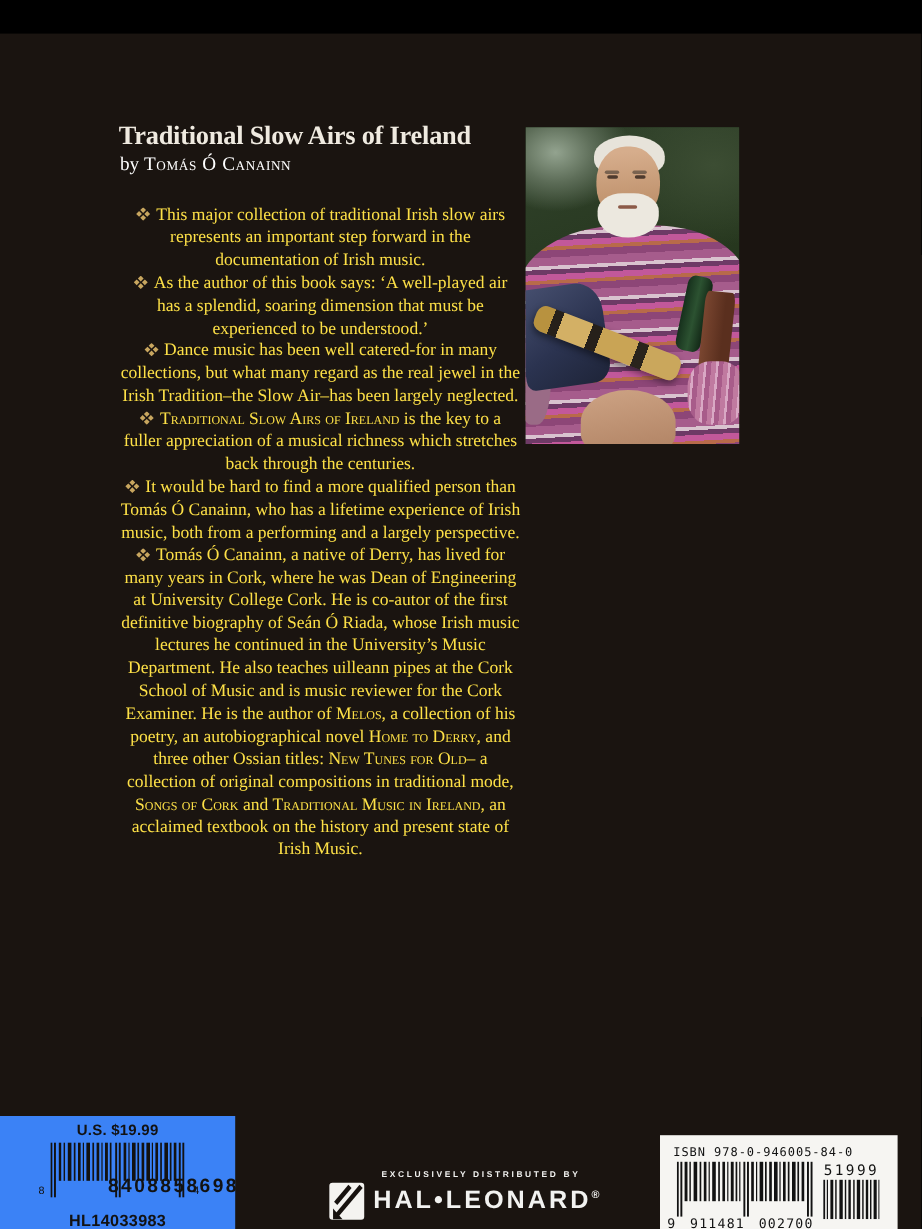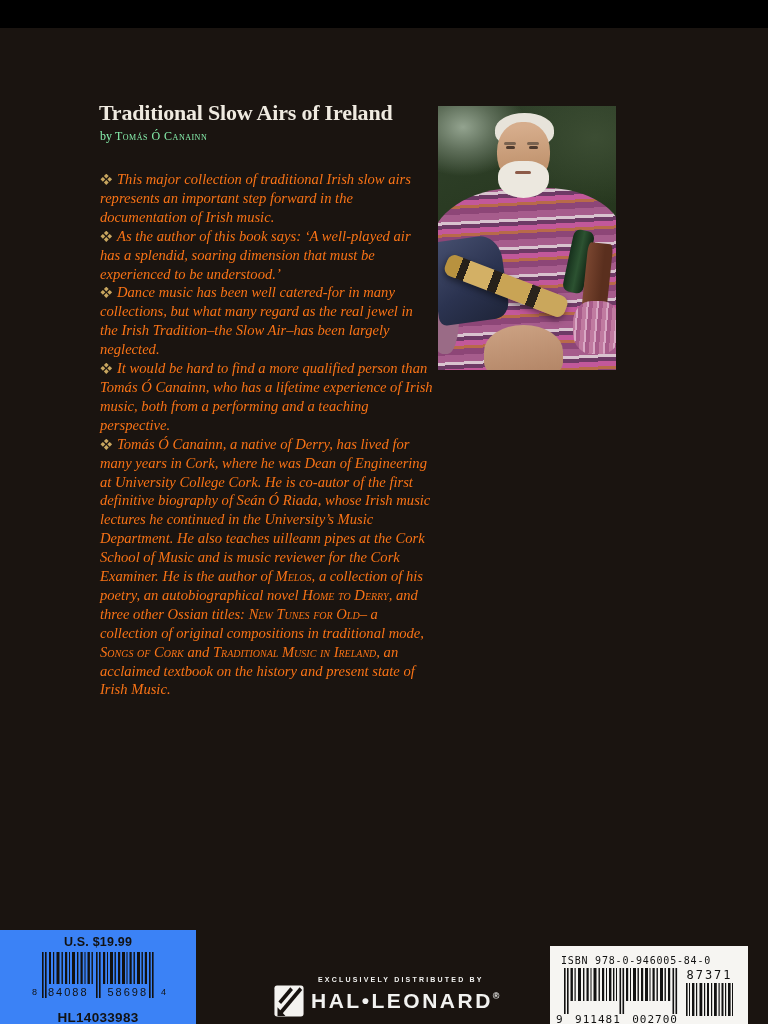--- a/index.html
+++ b/index.html
@@ -10,29 +10,28 @@
     margin-top:28px;
   }
   
   .title{
     position:absolute;left:99px;top:72px;
     font-size:22px;font-weight:700;letter-spacing:-0.2px;
     color:#efeae0;white-space:nowrap;
   }
   .byline{
     position:absolute;left:100px;top:101px;
-    font-size:12px;color:#86efac;
+    font-size:16px;color:#ffffff;
   }
   .byline .sc{font-variant:small-caps;letter-spacing:0.5px;}
   
   .copy{
     position:absolute;left:100px;top:142px;width:334px;
-    font-size:14.6px;line-height:18.9px;color:#f97316;
-    text-align:left;
-    font-style:italic;
+    font-size:14.6px;line-height:18.9px;color:#fde047;
+    text-align:center;
   }
   .copy p{margin:0;}
   .sc{font-variant:small-caps;}
   .orn{display:inline-block;width:13px;height:11px;margin-right:4px;vertical-align:-1px;}
   .orn svg{display:block;width:13px;height:11px;}
   
   .photo{
     position:absolute;left:438px;top:78px;width:178px;height:264px;
     overflow:hidden;background:#22331f;
   }
@@ -86,21 +85,21 @@
   .ph-hand{left:26%;bottom:-3%;width:44%;height:20%;background:linear-gradient(170deg,#cda384,#b08263);border-radius:50% 50% 30% 30%;}
   .ph-arm-left{left:-4%;top:60%;width:16%;height:34%;background:#9a6b86;border-radius:40%;}
   
   .price-label{
     position:absolute;left:0;top:902px;width:196px;height:126px;
     background:#3b82f6;font-family:"Liberation Sans",sans-serif;color:#121212;
   }
   .price{margin-top:5px;text-align:center;font-size:12.5px;font-weight:700;letter-spacing:0.2px;}
   .upc{position:relative;width:112px;height:46px;margin:3px auto 0 auto;}
   .upc svg{display:block;width:112px;height:46px;}
-  .upc-digits{position:absolute;left:6px;right:6px;bottom:0;display:flex;justify-content:space-between;font-size:11px;letter-spacing:2px;font-weight:400;}
+  .upc-digits{position:absolute;left:6px;right:6px;bottom:0;display:flex;justify-content:space-between;font-size:16px;letter-spacing:2px;font-weight:700;padding-left:42px;}
   .upc-lead{position:absolute;left:-10px;bottom:1px;font-size:9px;}
   .upc-check{position:absolute;right:-12px;bottom:1px;font-size:9px;}
   .catalog{margin-top:12px;text-align:center;font-size:13.5px;font-weight:700;letter-spacing:0.3px;}
   
   .dist{position:absolute;left:274px;top:948px;width:252px;font-family:"Liberation Sans",sans-serif;color:#f2f2f0;}
   .dist-tagline{margin-left:44px;font-size:7px;font-weight:700;letter-spacing:2.2px;white-space:nowrap;}
   .dist-row{display:flex;align-items:center;gap:7px;margin-top:2px;}
   .dist-logo{width:30px;height:32px;flex:0 0 auto;}
   .dist-logo svg{display:block;width:30px;height:32px;}
   .dist-brand{font-size:21px;font-weight:700;letter-spacing:2.5px;white-space:nowrap;}
@@ -152,21 +151,29 @@
               <rect x="8" y="3.6" width="3.4" height="3.4" transform="rotate(45 9.7 5.3)"></rect>
             </g>
           </svg></span><span>Dance music has been well catered-for in many collections, but what many regard as the real jewel in the Irish Tradition–the Slow Air–has been largely neglected.</span></p>
     <p><span class="orn"><svg viewBox="0 0 13 11">
             <g fill="#c8a65f">
               <rect x="4.6" y="0.4" width="3.4" height="3.4" transform="rotate(45 6.3 2.1)"></rect>
               <rect x="4.6" y="6.8" width="3.4" height="3.4" transform="rotate(45 6.3 8.5)"></rect>
               <rect x="1.2" y="3.6" width="3.4" height="3.4" transform="rotate(45 2.9 5.3)"></rect>
               <rect x="8" y="3.6" width="3.4" height="3.4" transform="rotate(45 9.7 5.3)"></rect>
             </g>
-          </svg></span><span>It would be hard to find a more qualified person than Tomás Ó Canainn, who has a lifetime experience of Irish music, both from a performing and a teaching perspective.</span></p>
+          </svg></span><span class="sc">Traditional Slow Airs of Ireland</span><span> is the key to a fuller appreciation of a musical richness which stretches back through the centuries.</span></p>
+    <p><span class="orn"><svg viewBox="0 0 13 11">
+            <g fill="#c8a65f">
+              <rect x="4.6" y="0.4" width="3.4" height="3.4" transform="rotate(45 6.3 2.1)"></rect>
+              <rect x="4.6" y="6.8" width="3.4" height="3.4" transform="rotate(45 6.3 8.5)"></rect>
+              <rect x="1.2" y="3.6" width="3.4" height="3.4" transform="rotate(45 2.9 5.3)"></rect>
+              <rect x="8" y="3.6" width="3.4" height="3.4" transform="rotate(45 9.7 5.3)"></rect>
+            </g>
+          </svg></span><span>It would be hard to find a more qualified person than Tomás Ó Canainn, who has a lifetime experience of Irish music, both from a performing and a largely perspective.</span></p>
     <p><span class="orn"><svg viewBox="0 0 13 11">
             <g fill="#c8a65f">
               <rect x="4.6" y="0.4" width="3.4" height="3.4" transform="rotate(45 6.3 2.1)"></rect>
               <rect x="4.6" y="6.8" width="3.4" height="3.4" transform="rotate(45 6.3 8.5)"></rect>
               <rect x="1.2" y="3.6" width="3.4" height="3.4" transform="rotate(45 2.9 5.3)"></rect>
               <rect x="8" y="3.6" width="3.4" height="3.4" transform="rotate(45 9.7 5.3)"></rect>
             </g>
           </svg></span><span>Tomás Ó Canainn, a native of Derry, has lived for many years in Cork, where he was Dean of Engineering at University College Cork. He is co-autor of the first definitive biography of Seán Ó Riada, whose Irish music lectures he continued in the University’s Music Department. He also teaches uilleann pipes at the Cork School of Music and is music reviewer for the Cork Examiner. He is the author of </span><span class="sc">Melos</span><span>, a collection of his poetry, an autobiographical novel </span><span class="sc">Home to Derry</span><span>, and three other Ossian titles: </span><span class="sc">New Tunes for Old</span><span>– a collection of original compositions in traditional mode, </span><span class="sc">Songs of Cork</span><span> and </span><span class="sc">Traditional Music in Ireland</span><span>, an acclaimed textbook on the history and present state of Irish Music.</span></p>
   </div>
 
@@ -291,21 +298,21 @@
               <rect x="111.5" y="0" width="1.6" height="46"></rect>
           </g>
         </svg>
         <div class="ean-digits">
             <span>9</span>
             <span>911481</span>
             <span>002700</span>
           </div>
       </div>
       <div class="addon">
-        <div class="addon-num">87371</div>
+        <div class="addon-num">51999</div>
         <svg viewBox="0 0 47 33" preserveAspectRatio="none">
           <g fill="#121212">
             <rect x="0" y="0" width="1.6" height="33"></rect>
               <rect x="3" y="0" width="1" height="33"></rect>
               <rect x="6" y="0" width="2.4" height="33"></rect>
               <rect x="10" y="0" width="1.2" height="33"></rect>
               <rect x="13.5" y="0" width="2.8" height="33"></rect>
               <rect x="18" y="0" width="1.2" height="33"></rect>
               <rect x="21" y="0" width="2" height="33"></rect>
               <rect x="25" y="0" width="1.2" height="33"></rect>

